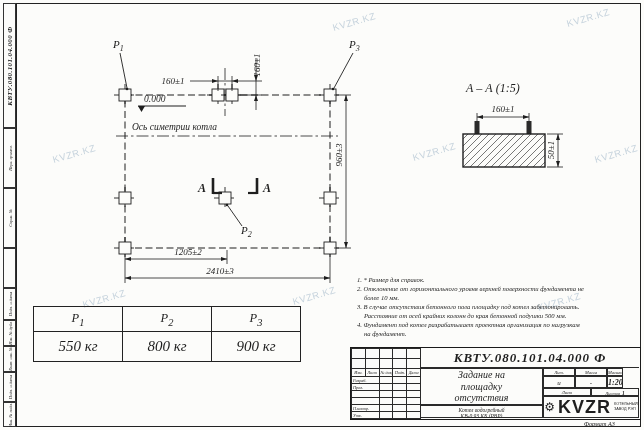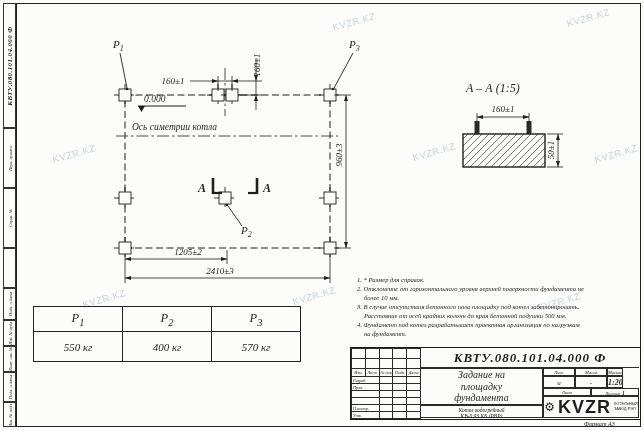--- a/index.html
+++ b/index.html
@@ -25,21 +25,21 @@
   .w7{left:292px;top:290px}.w8{left:537px;top:296px}
 
   .plan-svg { position: absolute; left: 20px; top: 20px; }
   .section-svg { position: absolute; left: 440px; top: 75px; }
   svg text { font-family: "Liberation Serif", serif; font-style: italic; fill: #1e1e1e; }
 
   
   .load-table { position: absolute; left: 33px; top: 306px; border-collapse: collapse; }
   .load-table td { border: 1.3px solid #222; width: 89px; text-align: center; font-style: italic; }
   .load-table .hrow td { height: 25px; font-size: 12.5px; }
-  .load-table .vrow td { height: 30px; font-size: 11px; }
+  .load-table .vrow td { height: 30px; font-size: 15px; }
 
   
   .notes { position: absolute; left: 357px; top: 276px; width: 228px;
            font-size: 6.6px; font-style: italic; line-height: 1.28; }
   .note { padding-left: 7px; text-indent: -7px; margin-bottom: 1px; }
 
   
   .tb { position: absolute; left: 350px; top: 347px; width: 291px; height: 73px;
         border: 1.5px solid #1a1a1a; }
   .tb-sig { position: absolute; left: 0; top: 0; width: 70px; height: 70px;
@@ -295,22 +295,22 @@
 
   <table class="load-table">
     <tbody>
         <tr class="hrow">
       <td><span>P</span><sub>1</sub></td>
       <td><span>P</span><sub>2</sub></td>
       <td><span>P</span><sub>3</sub></td>
     </tr>
     <tr class="vrow">
       <td>550 кг</td>
-      <td>400 кг</td>
-      <td>570 кг</td>
+      <td>800 кг</td>
+      <td>900 кг</td>
     </tr>
   </tbody>
     </table>
 
   <div class="notes">
     <div class="note">1. * Размер для справок.</div>
     <div class="note">2. Отклонение от горизонтального уровня верхней поверхности фундамента не более 10 мм.</div>
     <div class="note">3. В случае отсутствия бетонного пола площадку под котел забетонировать. Расстояние от осей крайних колонн до края бетонной подушки 500 мм.</div>
     <div class="note">4. Фундамент под котел разрабатывает проектная организация по нагрузкам на фундамент.</div>
   </div>
@@ -376,21 +376,21 @@
             <td></td>
           </tr>
     </tbody>
       </table>
 
     <div class="tbc tb-doc">КВТУ.080.101.04.000 Ф</div>
 
     <div class="tbc tb-title">
       <div>Задание на</div>
       <div>площадку</div>
-      <div>фундамента</div>
+      <div>отсутствия</div>
     </div>
     <div class="tbc tb-product">
       <div>Котел водогрейный</div>
       <div>КВ-0,93 КБ (РВР)</div>
     </div>
 
     <div class="tbc tb-h tb-lit">Лит.</div>
     <div class="tbc tb-h tb-mass">Масса</div>
     <div class="tbc tb-h tb-scale">Масштаб</div>
     <div class="tbc tb-v tb-lit">и</div>

